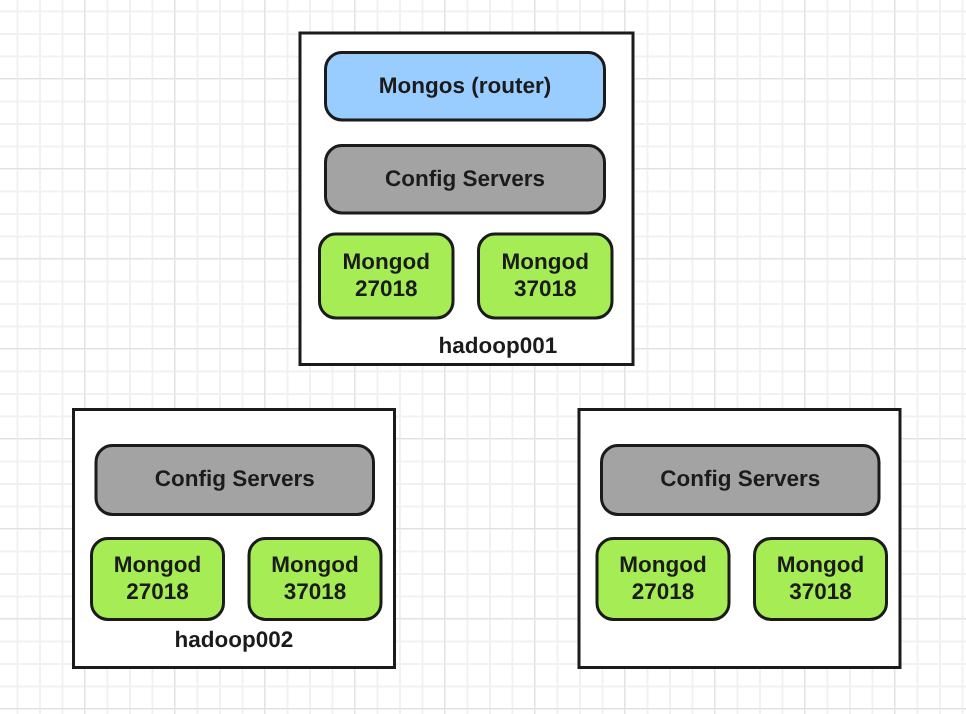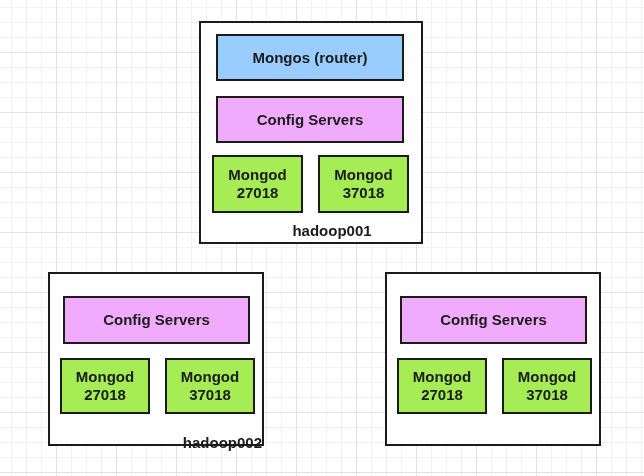--- a/index.html
+++ b/index.html
@@ -27,31 +27,31 @@
   .host {
     position: absolute;
     background: #ffffff;
     border: 2px solid #1b1b1b;
     box-sizing: border-box;
   }
   .node {
     position: absolute;
     box-sizing: border-box;
     border: 2px solid #1b1b1b;
-    border-radius: 0;
+    border-radius: 12px;
     display: flex;
     align-items: center;
     justify-content: center;
     text-align: center;
     font-weight: bold;
     font-size: 15px;
     line-height: 1.2;
   }
   .node.router  { background: #99ccff; }
-  .node.config  { background: #f0abfc; }
+  .node.config  { background: #a3a3a3; }
   .node.mongod  { background: #a5ec55; flex-direction: column; }
   .node.mongod span { display: block; }
 
   .host-label {
     position: absolute;
     left: 0;
     width: 100%;
     text-align: center;
     font-weight: bold;
     font-size: 15px;
@@ -66,21 +66,21 @@
   #host0 .host-label { top: 199px; padding-left: 21px; }
 
   
   #host1 { left: 48px; top: 272px; width: 216px; height: 174px; }
   
   #host2 { left: 385px; top: 272px; width: 216px; height: 174px; }
 
   .bottom-host .config    { left: 13px;  top: 22px; width: 187px; height: 48px; }
   .bottom-host .mongod.m0 { left: 10px;  top: 84px; width: 90px;  height: 56px; }
   .bottom-host .mongod.m1 { left: 115px; top: 84px; width: 90px;  height: 56px; }
-  .bottom-host .host-label { top: 160px; text-align: right; }
+  .bottom-host .host-label { top: 144px; }
 </style>
 </head>
 <body>
 
 <div class="canvas">
 
   <div class="host" id="host0">
     <div class="node router">
       <span>Mongos (router)</span>
     </div>

